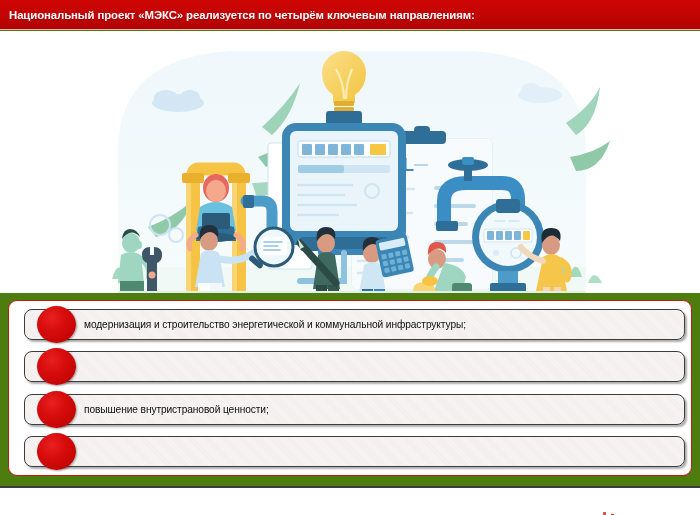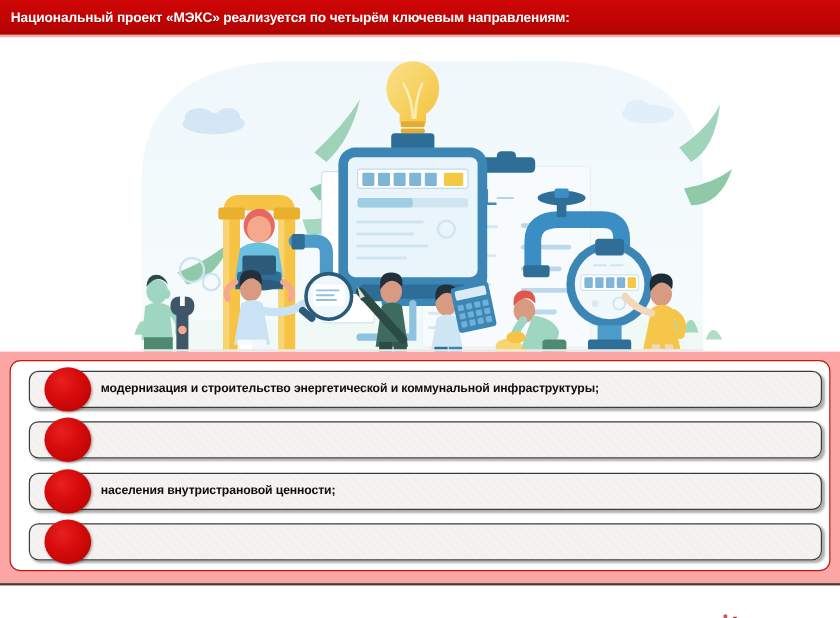--- a/index.html
+++ b/index.html
@@ -5,21 +5,21 @@
   * { box-sizing: border-box; margin: 0; padding: 0; }
   html, body {
     width: 700px; height: 515px;
     background: #ffffff;
     font-family: "Liberation Sans", sans-serif;
     overflow: hidden;
   }
   #page {
     position: relative;
     width: 700px; height: 515px;
-    background: #fca5a5;
+    background: #4d7c0f;
   }
 
   
   .header-bar {
     position: absolute;
     left: 0; top: 0;
     width: 700px; height: 30px;
     background: linear-gradient(180deg,#cf0505 0%,#c10404 55%,#b00303 100%);
     border-bottom: 1px solid #e8b0b0;
     display: flex; align-items: center;
@@ -80,21 +80,21 @@
     border-radius: 50%;
     background: radial-gradient(circle at 38% 32%, #e82020 0%, #d60c0c 40%, #b70000 100%);
     box-shadow: 1px 1px 2px rgba(0,0,0,.35);
   }
   .row-text {
     position: absolute;
     left: 68px; top: 0;
     height: 37px;
     display: flex; align-items: center;
     font-size: 10.2px;
-    font-weight: bold;
+    font-weight: normal;
     color: #0d0d0d;
     letter-spacing: -0.1px;
     white-space: nowrap;
     text-align: center;
   }
 
   
   .footer-rule {
     position: absolute;
     left: 0; top: 486px;
@@ -441,21 +441,21 @@
     </div>
 
     <div class="list-row">
       <div class="row-box"></div>
       <div class="row-bullet"></div>
     </div>
 
     <div class="list-row">
       <div class="row-box"></div>
       <div class="row-bullet"></div>
-      <div class="row-text">населения внутристрановой ценности;</div>
+      <div class="row-text">повышение внутристрановой ценности;</div>
     </div>
 
     <div class="list-row">
       <div class="row-box"></div>
       <div class="row-bullet"></div>
     </div>
 
   </div>
 
   <div class="footer-rule"></div>

